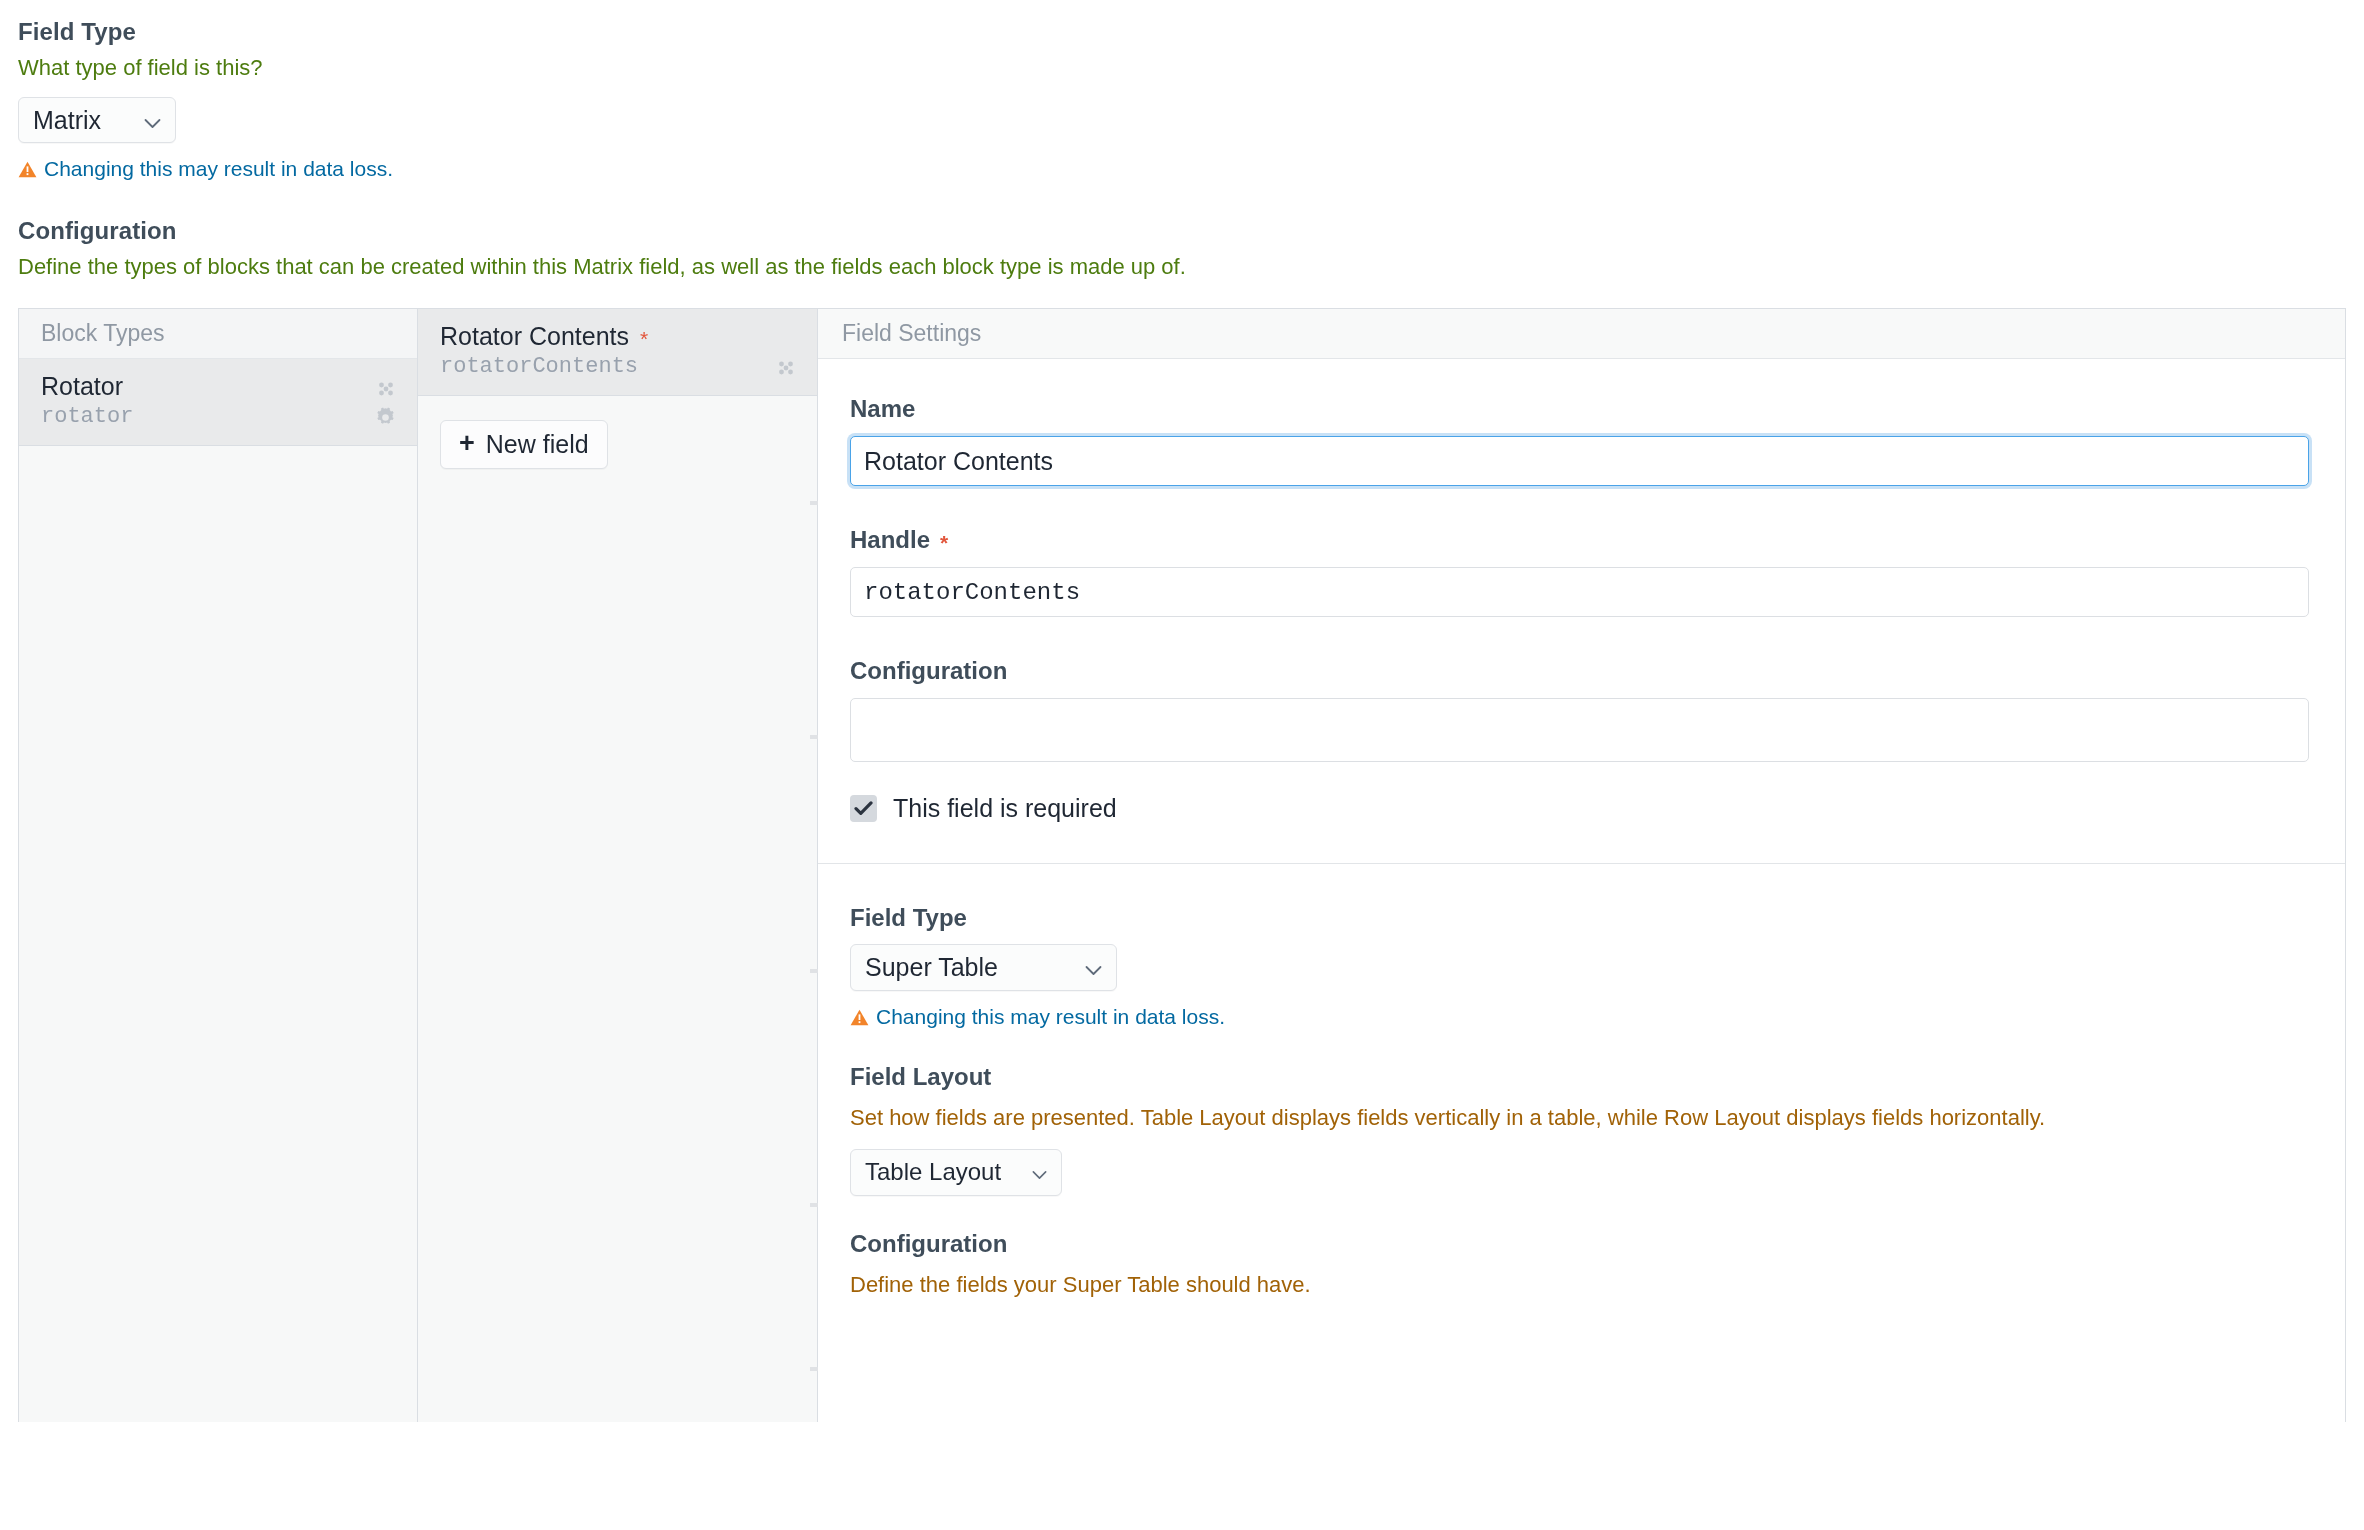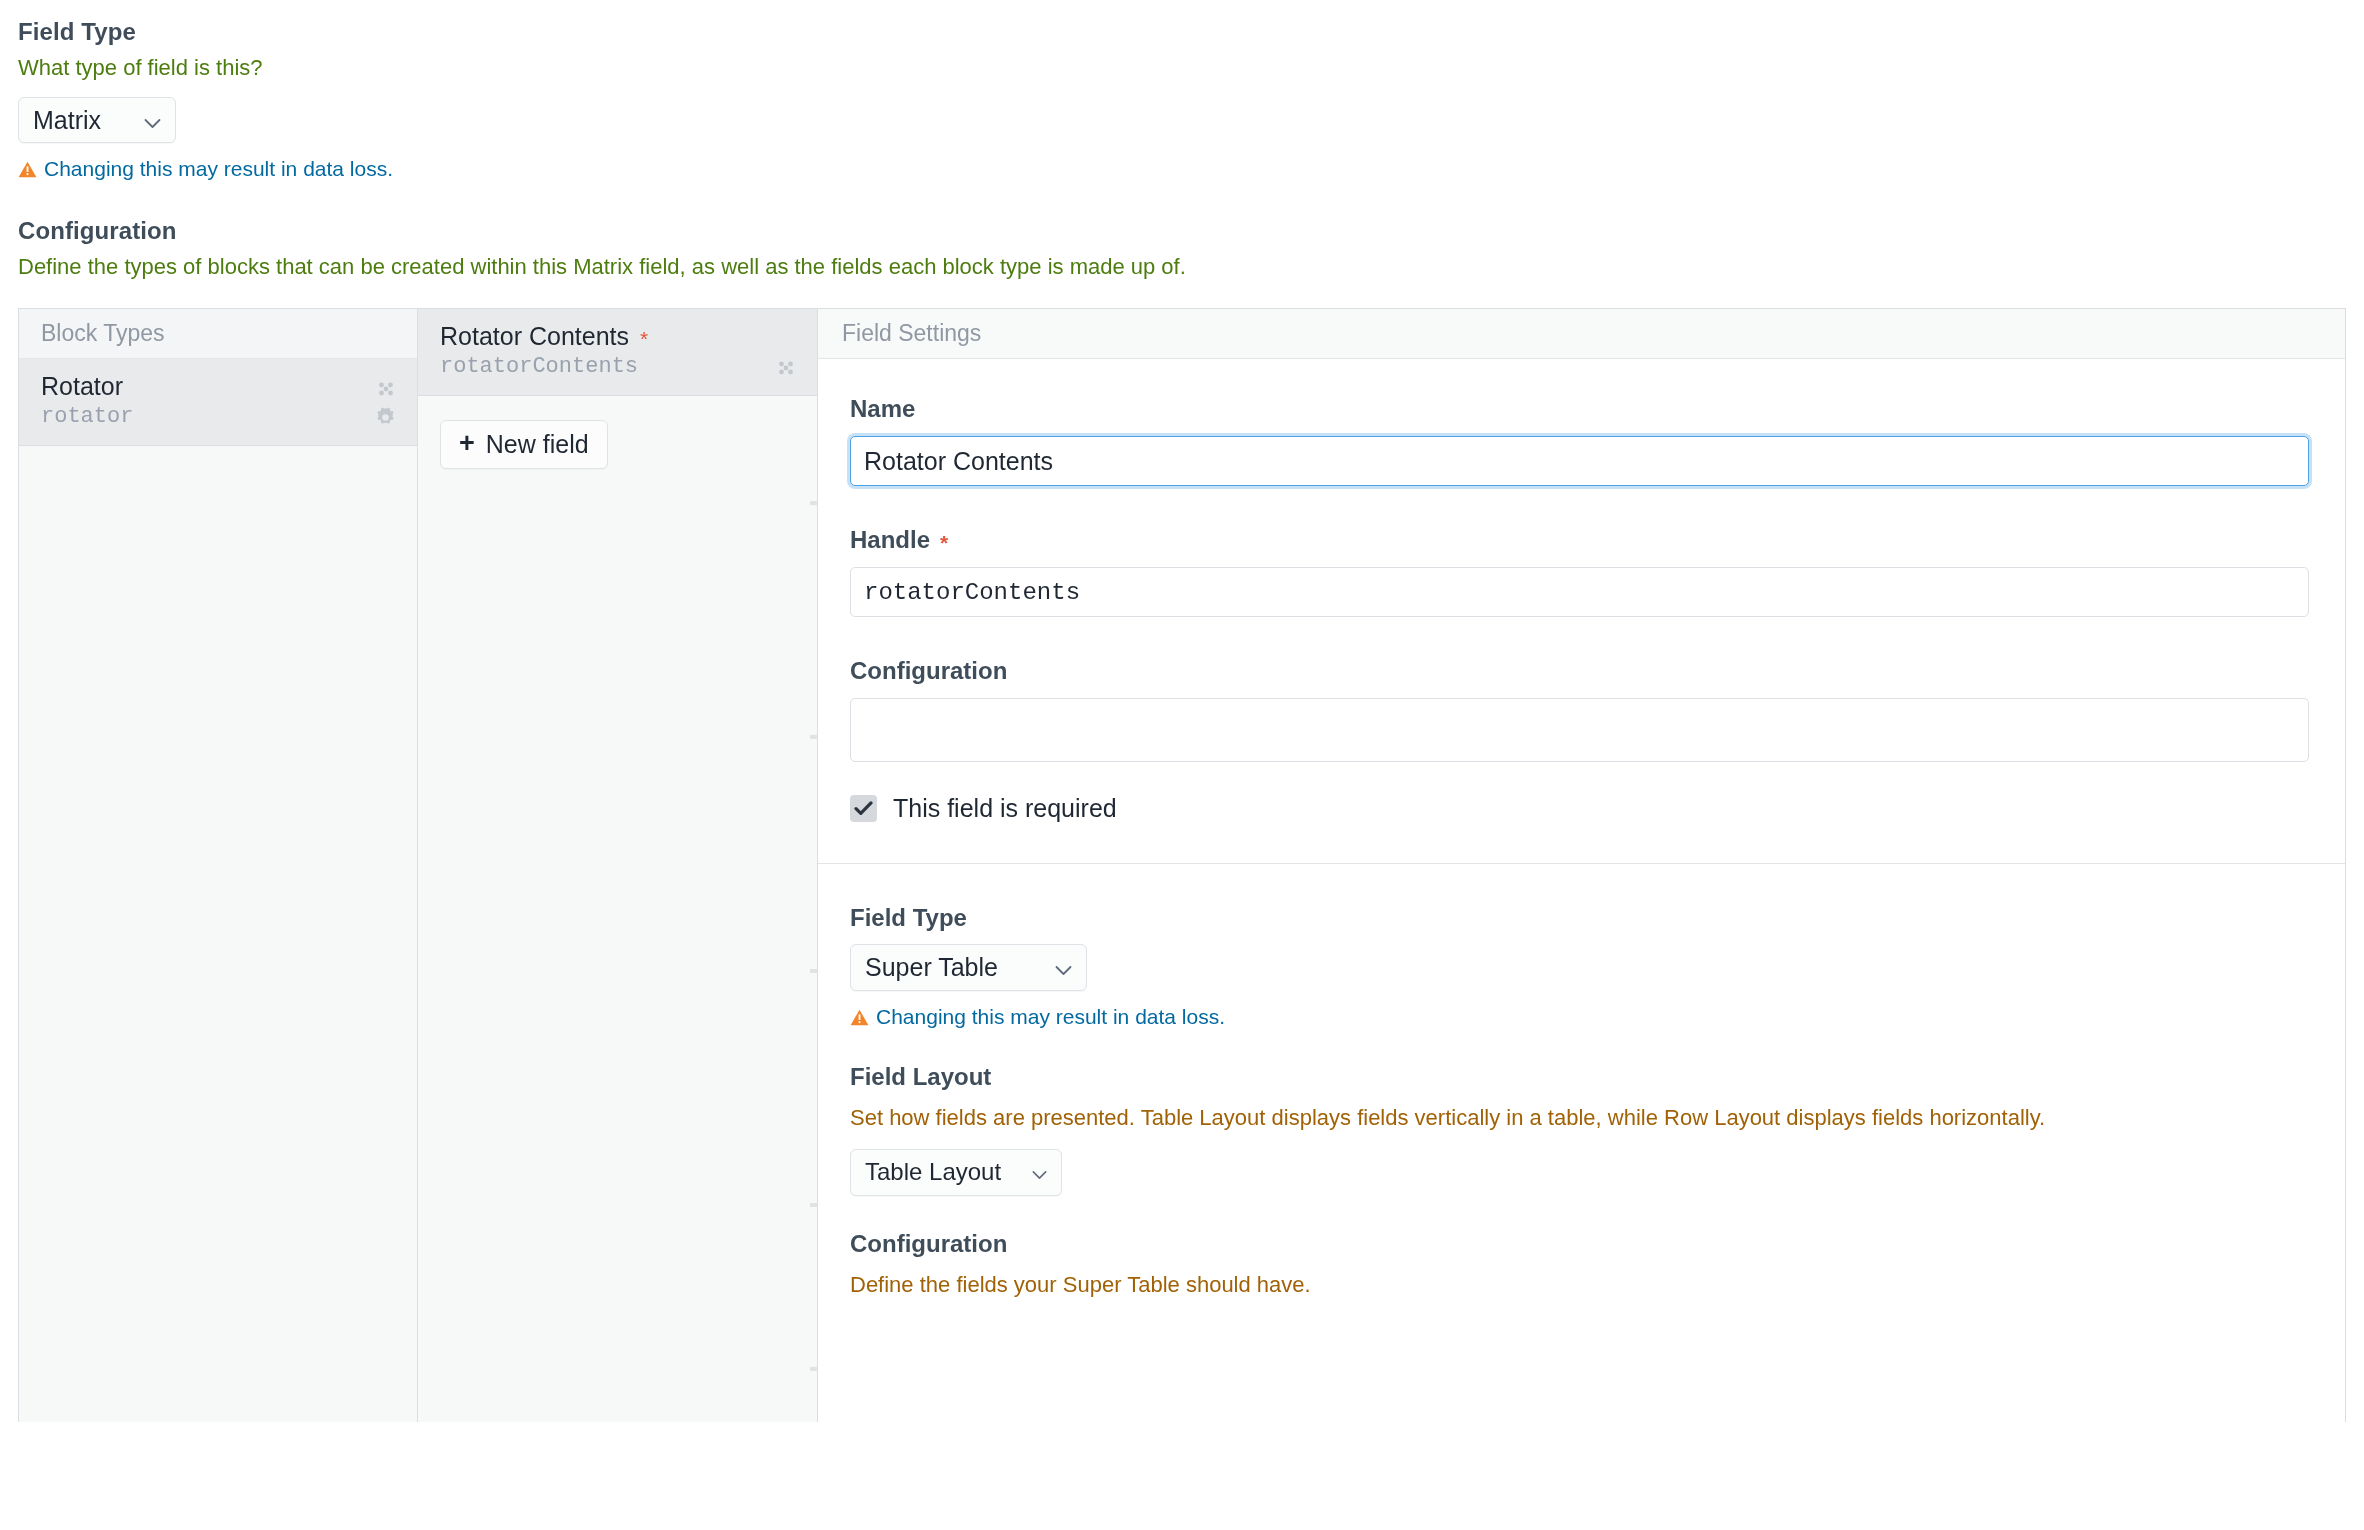--- a/index.html
+++ b/index.html
@@ -272,21 +272,21 @@
   }
 
   .sub-settings { padding: 40px 36px 0 32px; }
   .sub-settings .fs-label { margin-bottom: 12px; }
   .desc {
     font-size: 22px;
     color: #a16207;
     margin-bottom: 16px;
     line-height: 1.35;
   }
-  #super-table-select { height: 47px; width: 237px; font-size: 25px; }
+  #super-table-select { height: 47px; width: 267px; font-size: 25px; }
   #field-layout-select { height: 47px; width: 212px; font-size: 24px; }
   #field-layout-select .chev { margin-left: 14px; }
   .block-gap { height: 34px; }
   .warn-gap { height: 14px; }
 </style>
 </head>
 <body>
 
 <div class="page">
 

